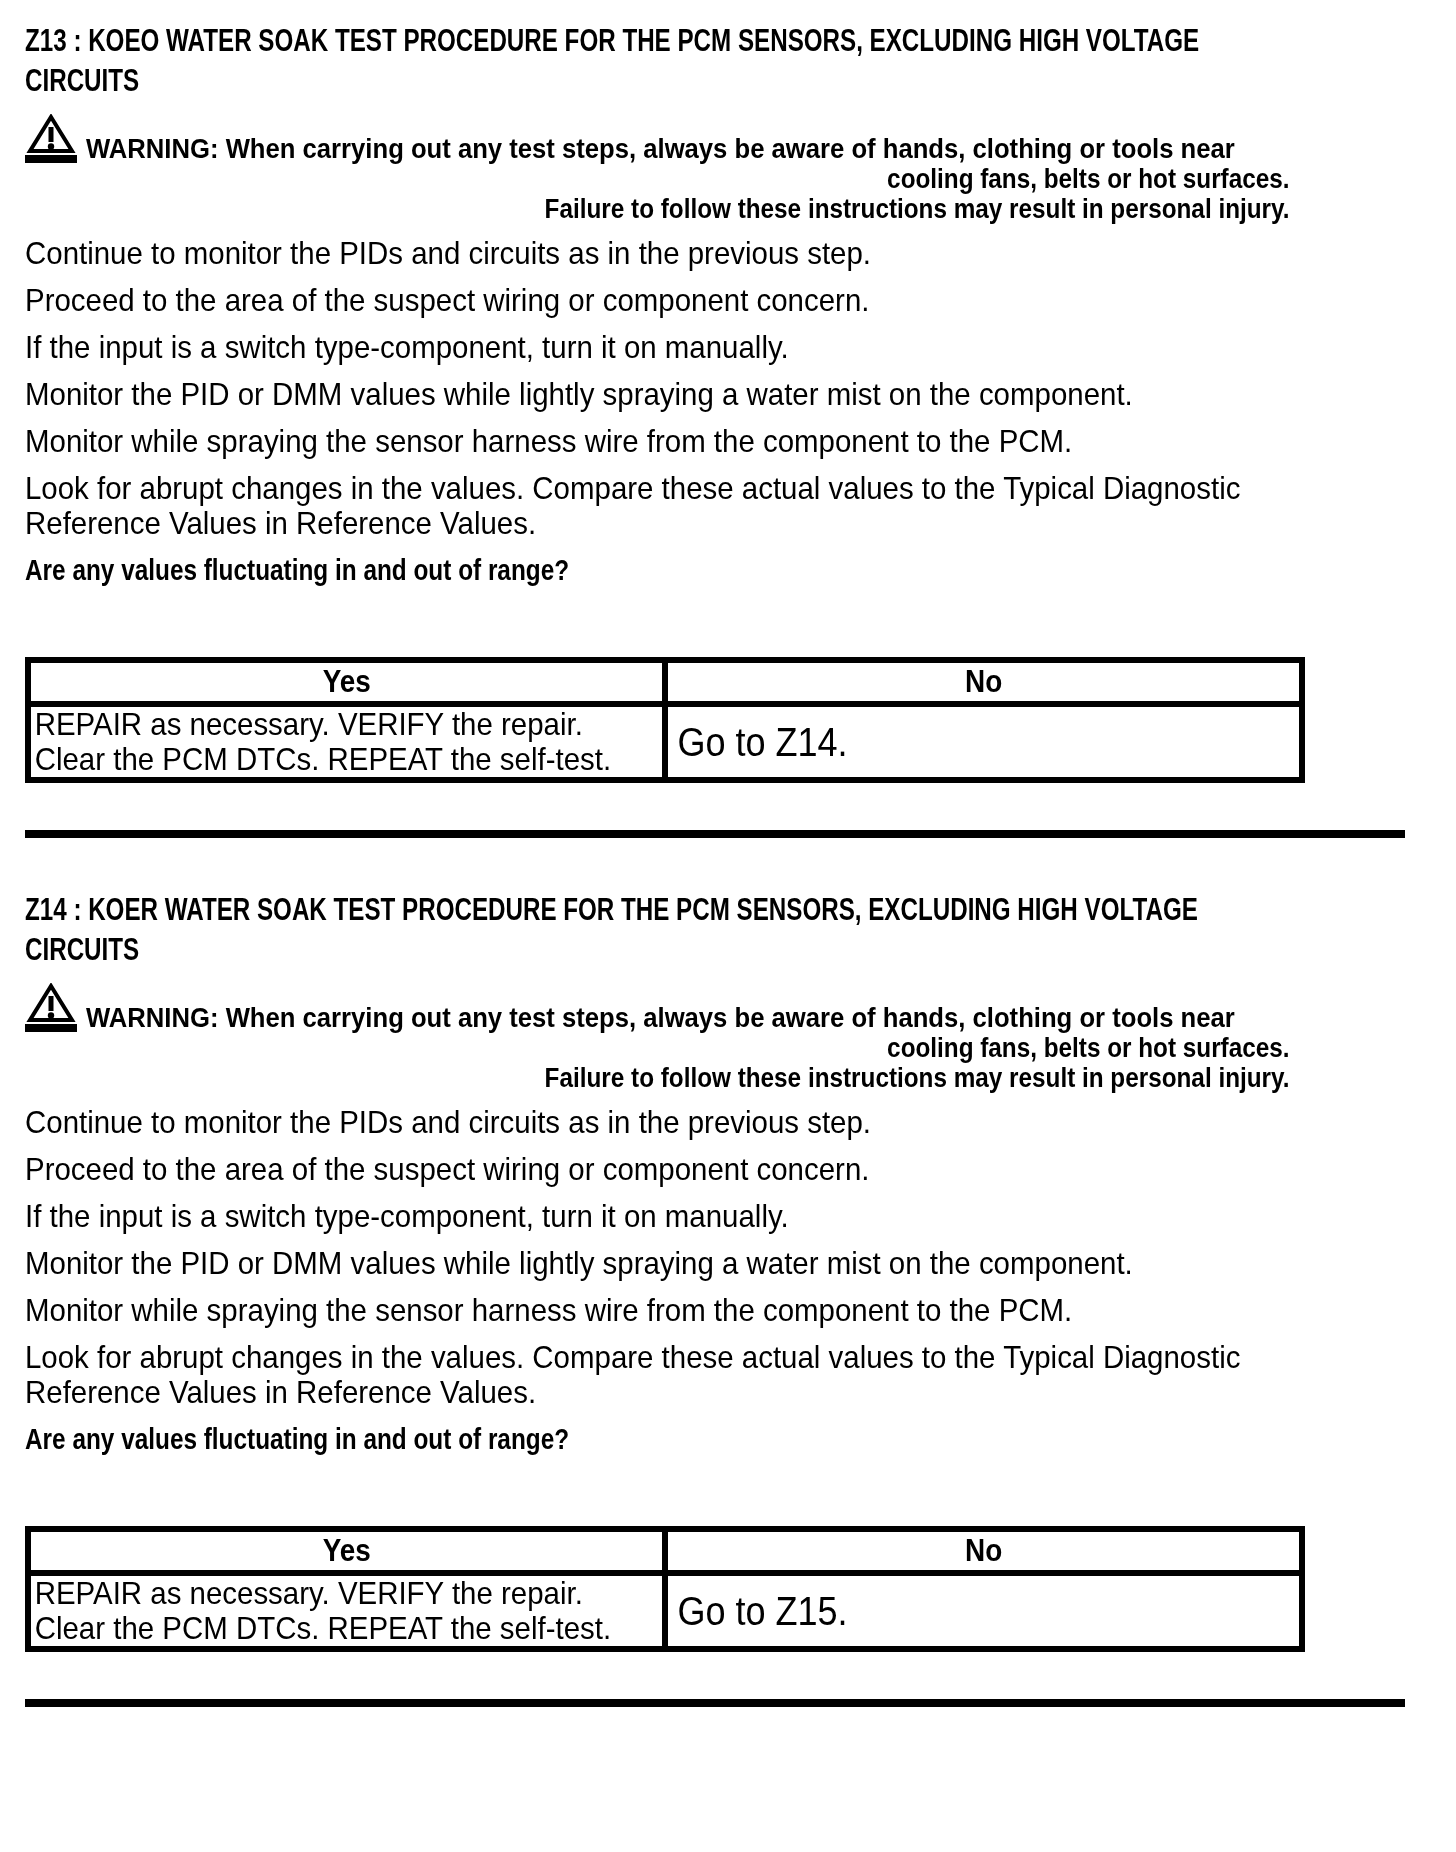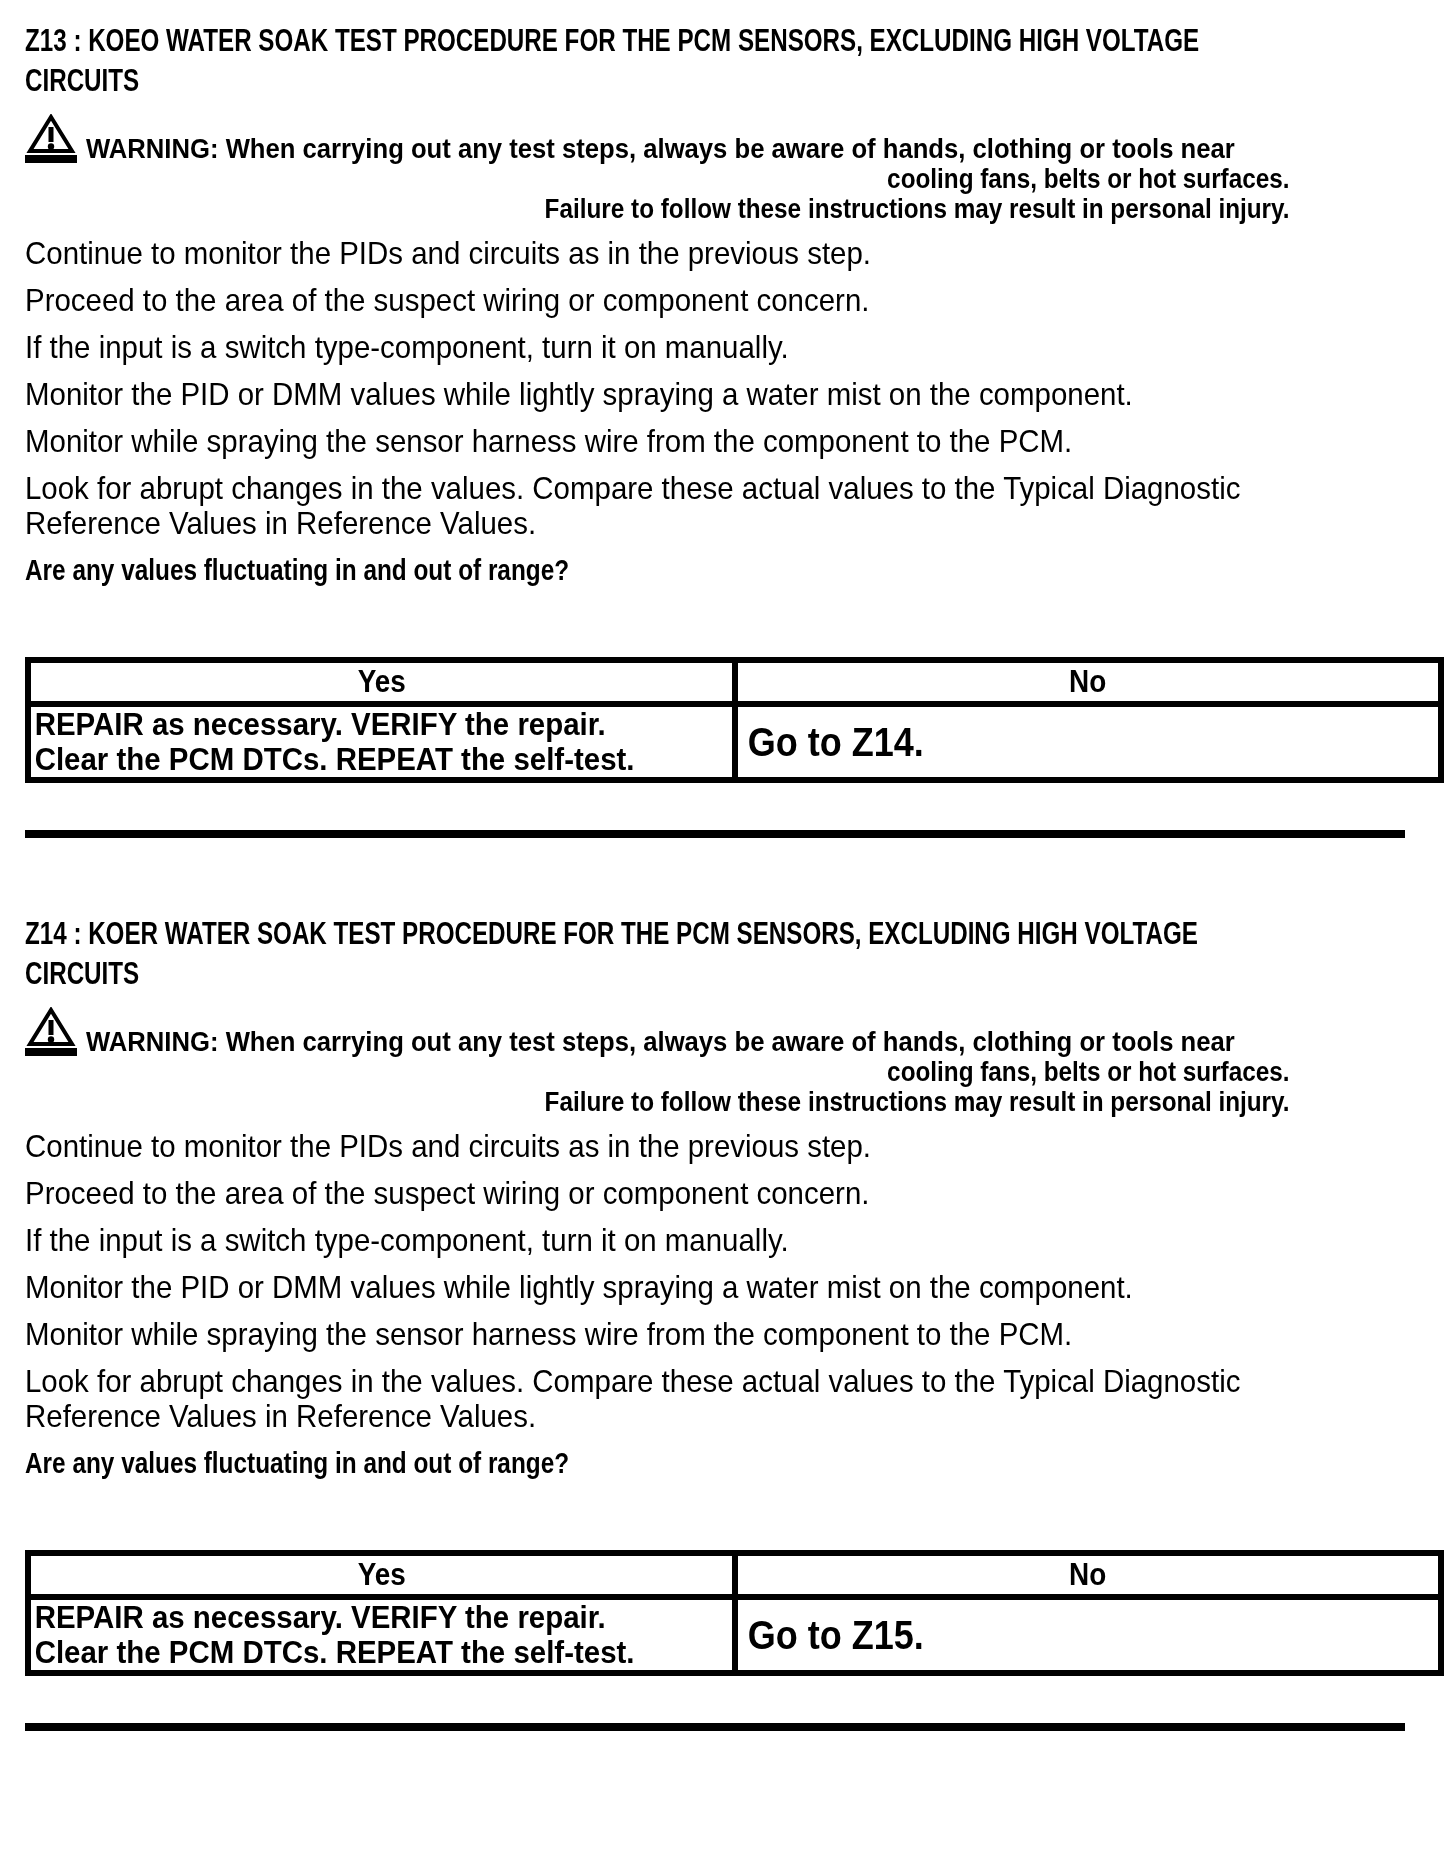--- a/index.html
+++ b/index.html
@@ -56,26 +56,25 @@
     font-weight: bold;
     line-height: 35px;
     white-space: nowrap;
     transform: scaleX(0.84);
     transform-origin: 0 50%;
   }
   table.decision {
     margin-top: 69px;
     border-collapse: collapse;
     table-layout: fixed;
-    width: 1419px;
+    width: 1280px;
   }
   table.decision th, table.decision td {
     border: 6px solid #000000;
     padding: 0;
-    font-weight: bold;
   }
   table.decision th {
     height: 38px;
     font-size: 31px;
     font-weight: bold;
     text-align: center;
     vertical-align: middle;
   }
   table.decision td { height: 70px; vertical-align: middle; }
   .cell-scale-c {
@@ -96,21 +95,21 @@
     text-align: left;
     font-size: 40px;
     line-height: 35px;
   }
   .hrule {
     margin-top: 47px;
     width: 1380px;
     height: 8px;
     background: #000000;
   }
-  .section-z14 .sec-title { margin-top: 76px; }
+  .section-z14 .sec-title { margin-top: 52px; }
 </style>
 </head>
 <body>
 
 <section class="section-z13">
   <div class="sec-title">
     <div class="title-line">Z13 : KOEO WATER SOAK TEST PROCEDURE FOR THE PCM SENSORS, EXCLUDING HIGH VOLTAGE</div>
     <div class="title-line">CIRCUITS</div>
   </div>
 

